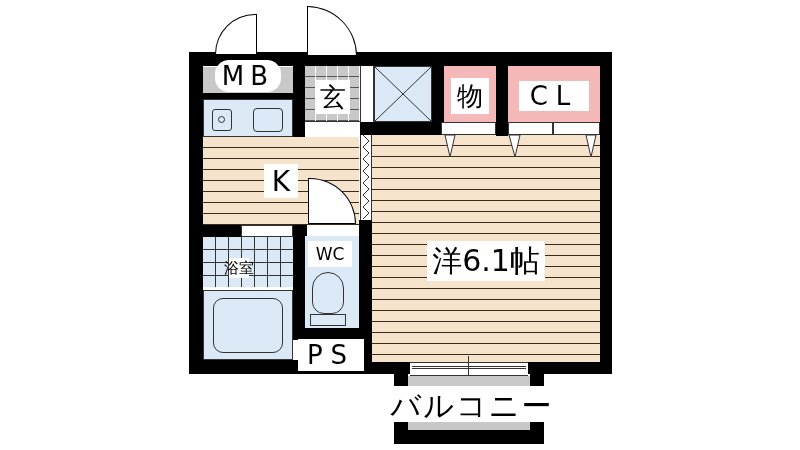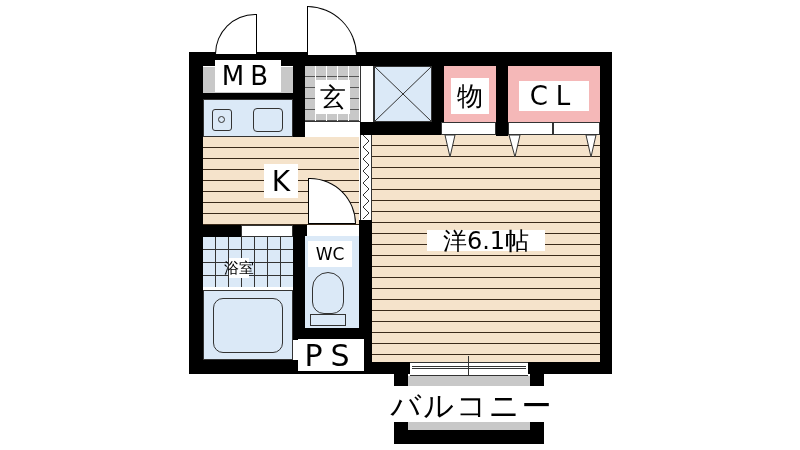--- a/index.html
+++ b/index.html
@@ -17,34 +17,34 @@
 <body>
 
 <div class="abs wall" style="left:189px;top:52px;width:175px;height:14px;"></div>
 <div class="abs wall" style="left:358px;top:52px;width:254px;height:14px;"></div>
 <div class="abs wall" style="left:189px;top:52px;width:14px;height:322px;"></div>
 <div class="abs wall" style="left:600px;top:52px;width:12px;height:322px;"></div>
 <div class="abs wall" style="left:189px;top:360px;width:180px;height:14px;"></div>
 <div class="abs wall" style="left:365px;top:362px;width:247px;height:12px;"></div>
 
 <div class="abs floor" style="left:372px;top:135px;width:228px;height:227px;"></div>
-<div class="abs label" style="left:427px;top:230px;width:118px;height:21px;font-size:24px;">洋6.1帖</div>
+<div class="abs label" style="left:427px;top:241px;width:118px;height:40px;font-size:30px;">洋6.1帖</div>
 
 <div class="abs floor" style="left:203px;top:137px;width:156px;height:88px;"></div>
 <div class="abs label" style="left:264px;top:164px;width:34px;height:34px;font-size:28px;">K</div>
 
 <div class="abs wall" style="left:203px;top:93px;width:100px;height:6px;"></div>
 <div class="abs tile-blue" style="left:203px;top:99px;width:90px;height:38px;border:1px solid #333;"></div>
 <div class="abs" style="left:212px;top:109px;width:20px;height:22px;border:1.5px solid #333;border-radius:3px;background:#dbe9f7;"></div>
 <div class="abs" style="left:218px;top:116px;width:7px;height:7px;border:1px solid #333;border-radius:50%;"></div>
 <div class="abs" style="left:253px;top:108px;width:30px;height:24px;border:1.5px solid #333;border-radius:4px;"></div>
 <div class="abs wall" style="left:293px;top:66px;width:12px;height:71px;"></div>
 
 <div class="abs gray" style="left:203px;top:67px;width:90px;height:26px;"></div>
-<div class="abs label" style="left:215px;top:60px;width:66px;height:32px;font-size:26px;letter-spacing:6px;">MB</div>
+<div class="abs label" style="left:215px;top:60px;width:66px;height:32px;font-size:26px;letter-spacing:6px;border-radius:14px;">MB</div>
 <div class="abs door-swing" style="left:215px;top:14px;width:42px;height:40px;border-radius:42px 0 0 0;border-bottom:none;"></div>
 
 <div class="abs" style="left:305px;top:66px;width:55px;height:55px;background:#c8c8c8;background-image:repeating-linear-gradient(to right,transparent 0,transparent 10px,#fff 10px,#fff 11px),repeating-linear-gradient(to bottom,transparent 0,transparent 10px,#555 10px,#555 11px);"></div>
 <div class="abs label" style="left:316px;top:80px;width:34px;height:34px;font-size:26px;">玄</div>
 <div class="abs" style="left:305px;top:121px;width:55px;height:14px;background:#fff;border-top:1px solid #333;"></div>
 <div class="abs door-swing" style="left:307px;top:6px;width:50px;height:50px;border-radius:0 50px 0 0;"></div>
 
 <div class="abs" style="left:360px;top:66px;width:14px;height:56px;background:#fff;border-left:1px solid #333;border-right:1px solid #333;"></div>
 <div class="abs tile-blue" style="left:374px;top:66px;width:58px;height:56px;border:1px solid #333;">
   <svg width="56" height="54" style="display:block">
@@ -88,21 +88,21 @@
 <div class="abs label" style="left:229px;top:258px;width:20px;height:20px;font-size:15px;">浴室</div>
 <div class="abs tile-blue" style="left:203px;top:290px;width:90px;height:70px;border:1px solid #333;"></div>
 <div class="abs" style="left:213px;top:298px;width:70px;height:55px;border:1.5px solid #333;border-radius:10px;"></div>
 
 <div class="abs tile-blue" style="left:305px;top:236px;width:54px;height:92px;"></div>
 <div class="abs label" style="left:308px;top:241px;width:44px;height:26px;font-size:17px;">WC</div>
 <div class="abs" style="left:312px;top:272px;width:32px;height:42px;border:1.5px solid #333;border-radius:16px 16px 12px 12px;"></div>
 <div class="abs" style="left:310px;top:314px;width:36px;height:12px;border:1.5px solid #333;"></div>
 
 <div class="abs wall" style="left:293px;top:328px;width:78px;height:12px;"></div>
-<div class="abs label" style="left:298px;top:339px;width:66px;height:32px;font-size:30px;letter-spacing:8px;">PS</div>
+<div class="abs label" style="left:298px;top:339px;width:66px;height:32px;font-size:26px;letter-spacing:8px;">PS</div>
 
 <div class="abs" style="left:410px;top:362px;width:118px;height:14px;background:#fff;border-top:1px solid #333;border-bottom:1px solid #333;"></div>
 <div class="abs" style="left:412px;top:366px;width:114px;height:3px;border-top:1px solid #333;border-bottom:1px solid #333;"></div>
 <div class="abs" style="left:468px;top:356px;width:1px;height:24px;background:#333;"></div>
 <div class="abs wall" style="left:394px;top:374px;width:14px;height:12px;"></div>
 <div class="abs wall" style="left:530px;top:374px;width:14px;height:12px;"></div>
 <div class="abs gray" style="left:408px;top:376px;width:122px;height:10px;"></div>
 <div class="abs label" style="left:388px;top:388px;width:168px;height:36px;font-size:30px;letter-spacing:2px;background:transparent;">バルコニー</div>
 <div class="abs wall" style="left:394px;top:422px;width:150px;height:22px;"></div>
 <div class="abs gray" style="left:408px;top:422px;width:122px;height:8px;"></div>

